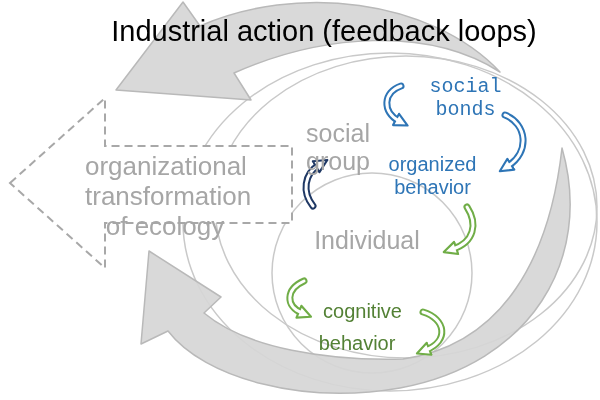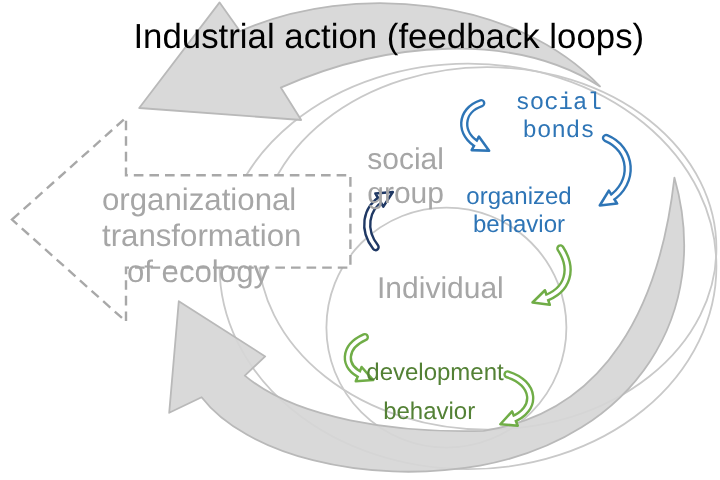--- a/index.html
+++ b/index.html
@@ -19,21 +19,21 @@
   .big   { font-size:25px; }
   .item  { font-size:20px; }
   .arrow-text { left:85px; top:152px; width:160px; font-size:26px; line-height:1.15; }
   .social-group-label { left:288px; top:97px;  width:100px;margin-top:22px; }
   .individual-label   { left:292px; top:226px; width:150px; }
   .social-bonds       { left:398px; top:76px;  width:135px;font-family:Liberation Mono, monospace; }
   .cognitive-space    { left:408px; top:101px; width:115px; }
   .organized-behavior { left:375px; top:153px; width:115px; }
   .development        { left:308px; top:269px; width:130px; }
   .morphology         { left:294px; top:300px; width:137px; }
-  .behavior-item      { left:286px; top:332px; width:110px;text-align:right; }
+  .behavior-item      { left:302px; top:332px; width:110px; }
 </style>
 </head>
 <body>
 
 <div class="canvas">
 
   <svg width="600" height="400" viewBox="0 0 600 400">
     <defs>
       <marker id="head-blue" viewBox="0 0 12 12" refX="3.5" refY="6" markerWidth="16" markerHeight="16" markerUnits="userSpaceOnUse" orient="auto">
         <path d="M1,1.2 L10.8,6 L1,10.8 Z" fill="#ffffff" stroke="#2e75b6" stroke-width="1.6" stroke-linejoin="round"></path>
@@ -87,16 +87,16 @@
 
   <div class="title">Industrial action (feedback loops)</div>
 
   <div class="label gray arrow-text">organizational transformation of ecology</div>
 
   <div class="label gray big social-group-label">social group</div>
   <div class="label blue item social-bonds">social bonds</div>
   <div class="label blue item organized-behavior">organized behavior</div>
 
   <div class="label gray big individual-label">Individual</div>
-  <div class="label green item morphology">development</div>
+  <div class="label green item morphology">cognitive</div>
   <div class="label green item behavior-item">behavior</div>
 
 </div>
 
 </body></html>

